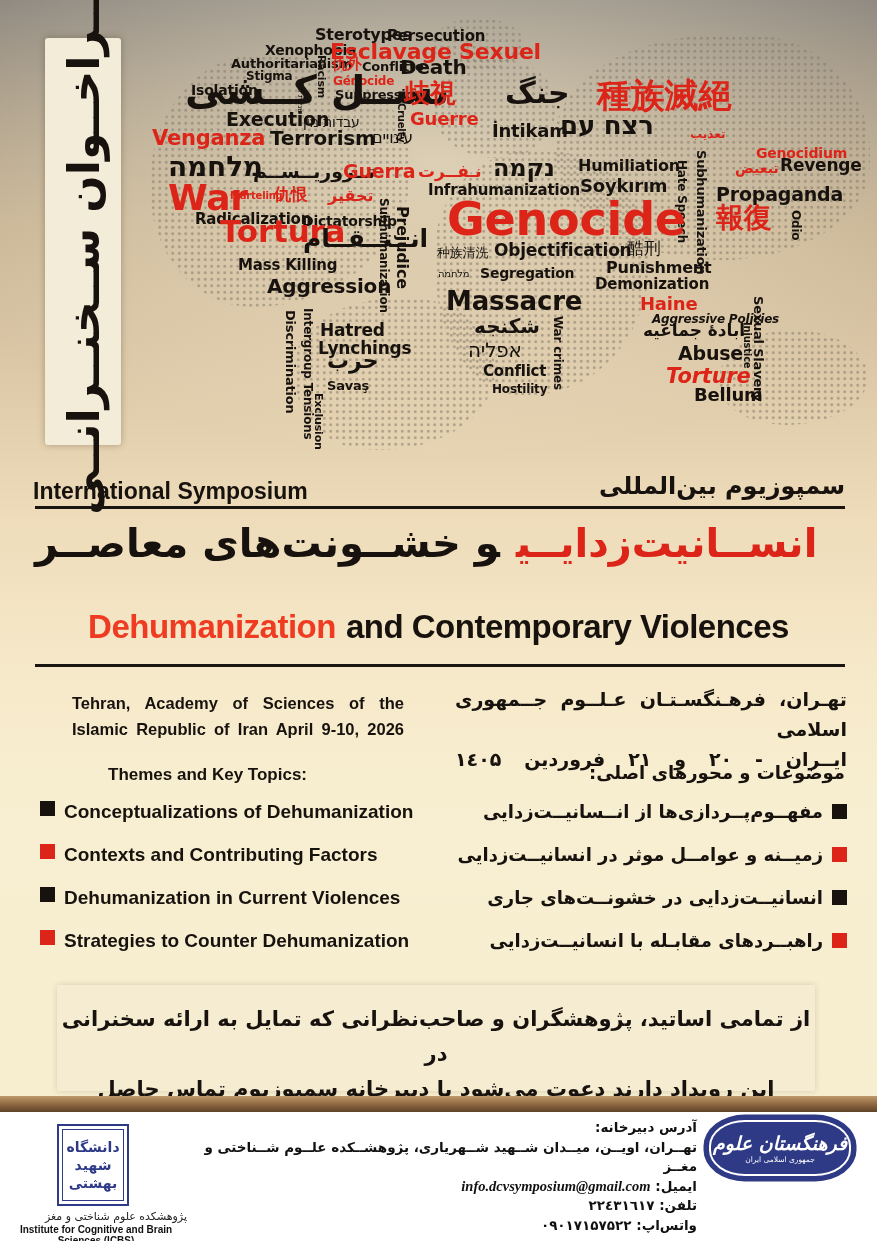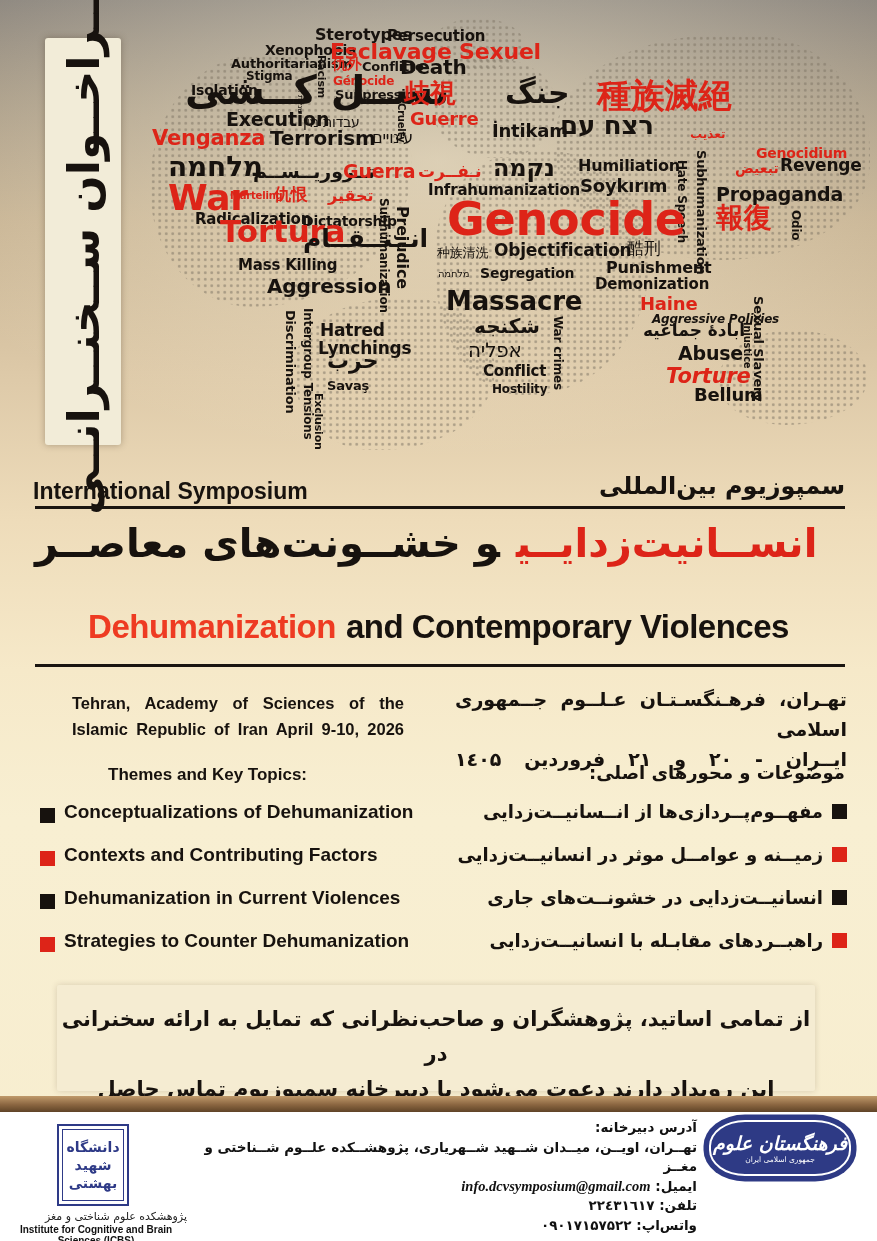--- a/index.html
+++ b/index.html
@@ -38,21 +38,21 @@
   .en-title .black-part{margin-left:10px;}
   
   .venue-en{position:absolute;left:72px;top:690px;width:332px;font-size:16.5px;font-weight:700;font-family:"Liberation Sans","DejaVu Sans",sans-serif;line-height:26px;}
   .venue-en div{text-align:justify;text-align-last:justify;}
   .venue-fa{position:absolute;right:30px;top:684px;width:392px;font-size:19px;font-weight:700;line-height:30px;}
   .venue-fa div{text-align:justify;text-align-last:justify;}
   .themes-en{position:absolute;left:108px;top:765px;font-size:17px;font-weight:700;font-family:"Liberation Sans","DejaVu Sans",sans-serif;}
   .themes-fa{position:absolute;right:32px;top:762px;font-size:18px;font-weight:700;}
   
   .topic-row{position:absolute;left:0;width:877px;height:30px;}
-  .t-left{position:absolute;left:40px;top:0;display:flex;align-items:flex-end;gap:9px;}
+  .t-left{position:absolute;left:40px;top:0;display:flex;align-items:flex-start;gap:9px;}
   .t-right{position:absolute;right:30px;top:0;display:flex;align-items:center;gap:9px;direction:rtl;}
   .sq{display:inline-block;width:15px;height:15px;flex:0 0 15px;}
   .t-en{font-size:19px;font-weight:700;font-family:"Liberation Sans","DejaVu Sans",sans-serif;white-space:nowrap;}
   .t-fa{font-size:18px;font-weight:700;white-space:nowrap;}
   
   .cta{position:absolute;left:57px;top:985px;width:758px;height:106px;background:#f5ecd2;border-radius:2px;
        direction:rtl;text-align:center;font-size:21px;font-weight:700;line-height:35px;padding-top:17px;box-sizing:border-box;
        box-shadow:0 0 6px rgba(70,50,25,.18);}
   
   .brown-band{position:absolute;left:0;top:1096px;width:877px;height:16px;background:linear-gradient(180deg,#c09a6b,#8a6540 55%,#5f4427);}

